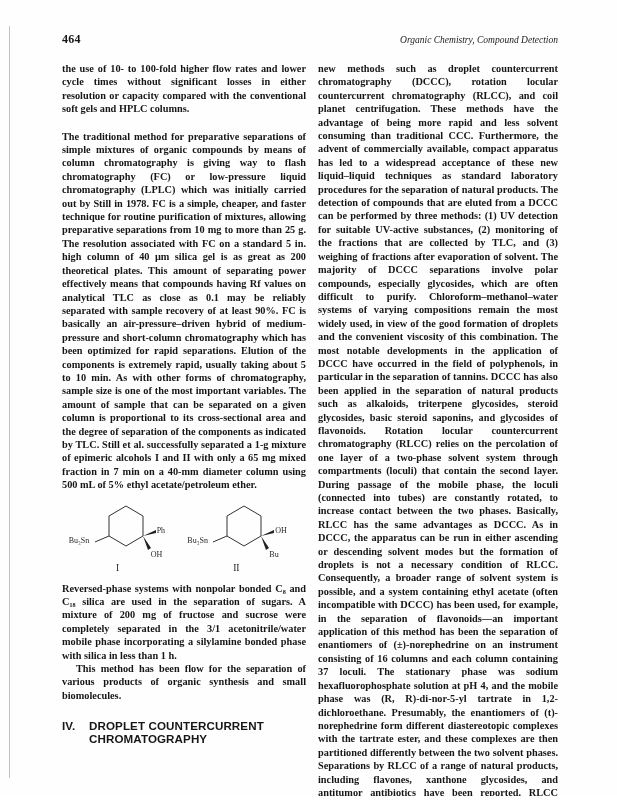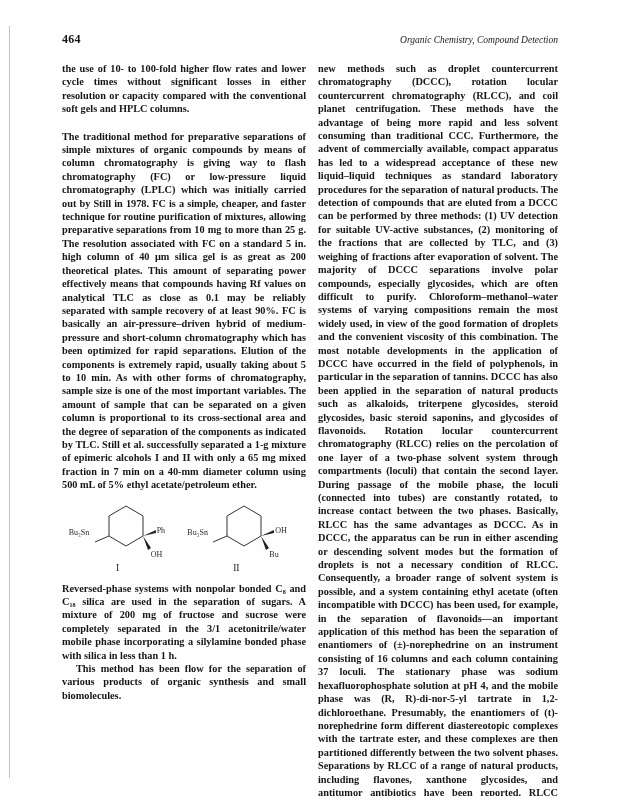--- a/index.html
+++ b/index.html
@@ -23,21 +23,21 @@
   .sec-head{display:flex;font-family:"Liberation Sans",sans-serif;
     font-weight:700;font-size:11.6px;line-height:13px;text-align:left;
     margin:17px 0 15px 0;letter-spacing:.1px;}
   .sec-num{flex:none;width:27px;}
   .sec-title{flex:1;}
   .figure{display:flex;justify-content:space-evenly;align-items:flex-start;
     margin:6px 0 2px 0;height:82px;}
   .structure{position:relative;width:112px;height:80px;}
   .structure svg{position:absolute;left:0;top:0;}
   .sub-label{position:absolute;font-size:8px;color:#2a2a2a;white-space:nowrap;}
-  .sub-left{left:0px;top:28px;}
+  .sub-left{left:0px;top:36px;}
   .sub-top{left:88px;top:26px;}
   .sub-bottom{left:82px;top:50px;}
   .cmpd-label{position:absolute;left:0;right:14px;top:64px;text-align:center;
     font-size:9.5px;color:#222;}
 </style>
 </head>
 <body>
 
 <div class="page">
   <div class="scan-edge"></div>
@@ -76,19 +76,23 @@
         <span class="sub-label sub-left">Bu₃Sn</span>
         <span class="sub-label sub-top">OH</span>
         <span class="sub-label sub-bottom">Bu</span>
         <span class="cmpd-label">II</span>
       </div>
     </div>
 
     <p>Reversed-phase systems with nonpolar bonded C₈ and C₁₈ silica are used in the separation of sugars. A mixture of 200 mg of fructose and sucrose were completely separated in the 3/1 acetonitrile/water mobile phase incorporating a silylamine bonded phase with silica in less than 1 h.</p>
     <p class="indent">This method has been flow for the separation of various products of organic synthesis and small biomolecules.</p>
 
+    <div class="sec-head">
+      <span class="sec-num">IV.</span>
+      <span class="sec-title">DROPLET COUNTERCURRENT CHROMATOGRAPHY</span>
+    </div>
 
   </div>
 
   <div class="col col-right">
     <p>new methods such as droplet countercurrent chromatography (DCCC), rotation locular countercurrent chromatography (RLCC), and coil planet centrifugation. These methods have the advantage of being more rapid and less solvent consuming than traditional CCC. Furthermore, the advent of commercially available, compact apparatus has led to a widespread acceptance of these new liquid–liquid techniques as standard laboratory procedures for the separation of natural products. The detection of compounds that are eluted from a DCCC can be performed by three methods: (1) UV detection for suitable UV-active substances, (2) monitoring of the fractions that are collected by TLC, and (3) weighing of fractions after evaporation of solvent. The majority of DCCC separations involve polar compounds, especially glycosides, which are often difficult to purify. Chloroform–methanol–water systems of varying compositions remain the most widely used, in view of the good formation of droplets and the convenient viscosity of this combination. The most notable developments in the application of DCCC have occurred in the field of polyphenols, in particular in the separation of tannins. DCCC has also been applied in the separation of natural products such as alkaloids, triterpene glycosides, steroid glycosides, basic steroid saponins, and glycosides of flavonoids. Rotation locular countercurrent chromatography (RLCC) relies on the percolation of one layer of a two-phase solvent system through compartments (loculi) that contain the second layer. During passage of the mobile phase, the loculi (connected into tubes) are constantly rotated, to increase contact between the two phases. Basically, RLCC has the same advantages as DCCC. As in DCCC, the apparatus can be run in either ascending or descending solvent modes but the formation of droplets is not a necessary condition of RLCC. Consequently, a broader range of solvent system is possible, and a system containing ethyl acetate (often incompatible with DCCC) has been used, for example, in the separation of flavonoids—an important application of this method has been the separation of enantiomers of (±)-norephedrine on an instrument consisting of 16 columns and each column containing 37 loculi. The stationary phase was sodium hexafluorophosphate solution at pH 4, and the mobile phase was (R, R)-di-nor-5-yl tartrate in 1,2-dichloroethane. Presumably, the enantiomers of (t)-norephedrine form different diastereotopic complexes with the tartrate ester, and these complexes are then partitioned differently between the two solvent phases. Separations by RLCC of a range of natural products, including flavones, xanthone glycosides, and antitumor antibiotics have been reported. RLCC provides a useful complementary method to DCCC in instances in which suitable solvent systems are not available.</p>
   </div>
 </div>
 
 </body></html>

